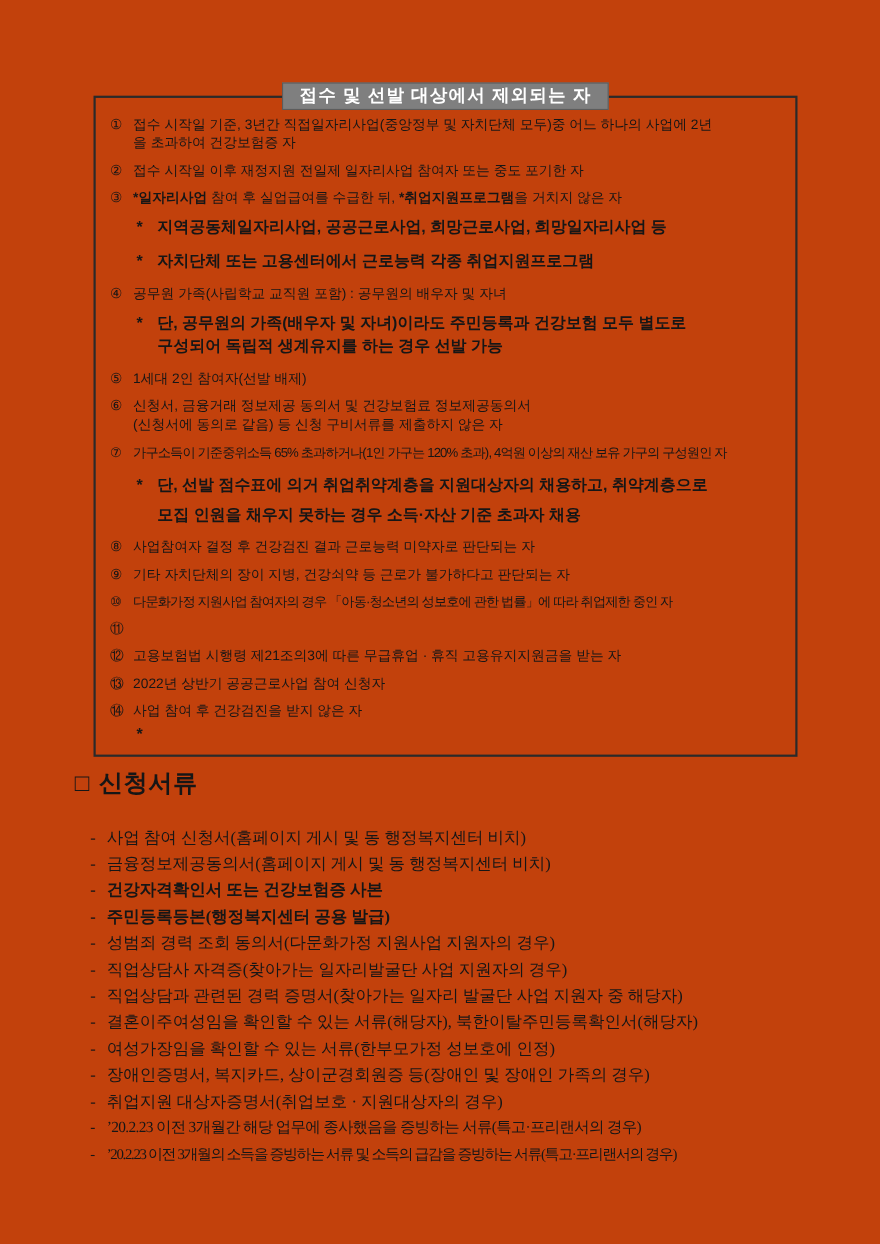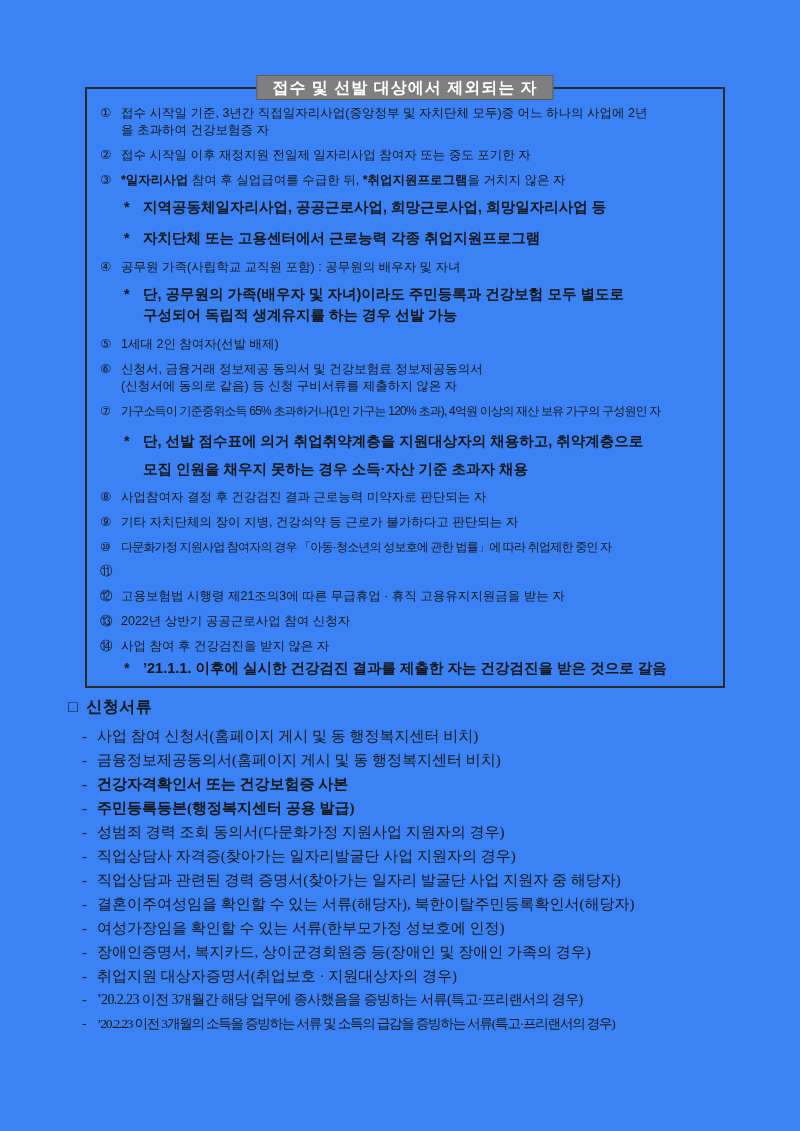--- a/index.html
+++ b/index.html
@@ -1,21 +1,21 @@
 <!DOCTYPE html>
 <html lang="ko"><head>
 <meta charset="utf-8">
 <style>
   html,body { margin:0; padding:0; }
   body { background:#e8e8e8; }
   .page {
     position:relative;
     width:800px; height:1131px;
     margin:0 auto;
-    background:#3b82f6;
+    background:#c2410c;
     color:#161616;
     font-family:"Liberation Sans","DejaVu Sans",sans-serif;
     overflow:hidden;
   }
 
   
   .exclusion { position:absolute; left:85px; top:75px; width:640px; }
   .ex-title {
     position:absolute; top:0; left:50%; transform:translateX(-50%);
     z-index:2;
@@ -47,21 +47,21 @@
   }
   .ex-item.subnote .marker { flex:0 0 19px; }
   .ex-item.subnote.spaced { line-height:28px; margin-bottom:6px; }
   .ex-item.subnote.tight { margin-top:-5px; margin-bottom:0; line-height:20px; }
 
   
   .docs {
     position:absolute; left:68px; top:697px; width:706px;
     font-family:"Liberation Serif","DejaVu Serif",serif;
   }
-  .docs-title { font-size:16px; font-weight:bold; letter-spacing:0.5px; margin-bottom:6px; }
+  .docs-title { font-size:22px; font-weight:bold; letter-spacing:0.5px; margin-bottom:23px;font-family:Liberation Mono, monospace; }
   .docs-title .sq { margin-right:8px; font-weight:normal; }
   .doc-item { display:flex; align-items:flex-start; font-size:15px; line-height:24px; padding-left:14px; }
   .doc-item .dash { flex:0 0 15px; }
   .doc-item.bold { font-weight:bold; }
   .doc-item.condensed { font-size:14px; letter-spacing:-0.6px; }
   .doc-item.condensed2 { font-size:13.5px; letter-spacing:-1.2px; }
 </style>
 </head>
 <body>
 
@@ -143,21 +143,20 @@
           <div class="ex-item ">
             <span class="marker">⑬</span>
             <span class="body"><span>2022년 상반기 공공근로사업 참여 신청자</span></span>
           </div>
           <div class="ex-item ">
             <span class="marker">⑭</span>
             <span class="body"><span>사업 참여 후 건강검진을 받지 않은 자</span></span>
           </div>
           <div class="ex-item subnote tight">
             <span class="marker">*</span>
-            <span class="body"><span>’21.1.1. 이후에 실시한 건강검진 결과를 제출한 자는 건강검진을 받은 것으로 갈음</span></span>
           </div>
         </div>
     </div>
   </section>
 
   <section class="docs">
     <div class="docs-title">
       <span class="sq">□</span><span>신청서류</span>
     </div>
     <div id="doc-list">

